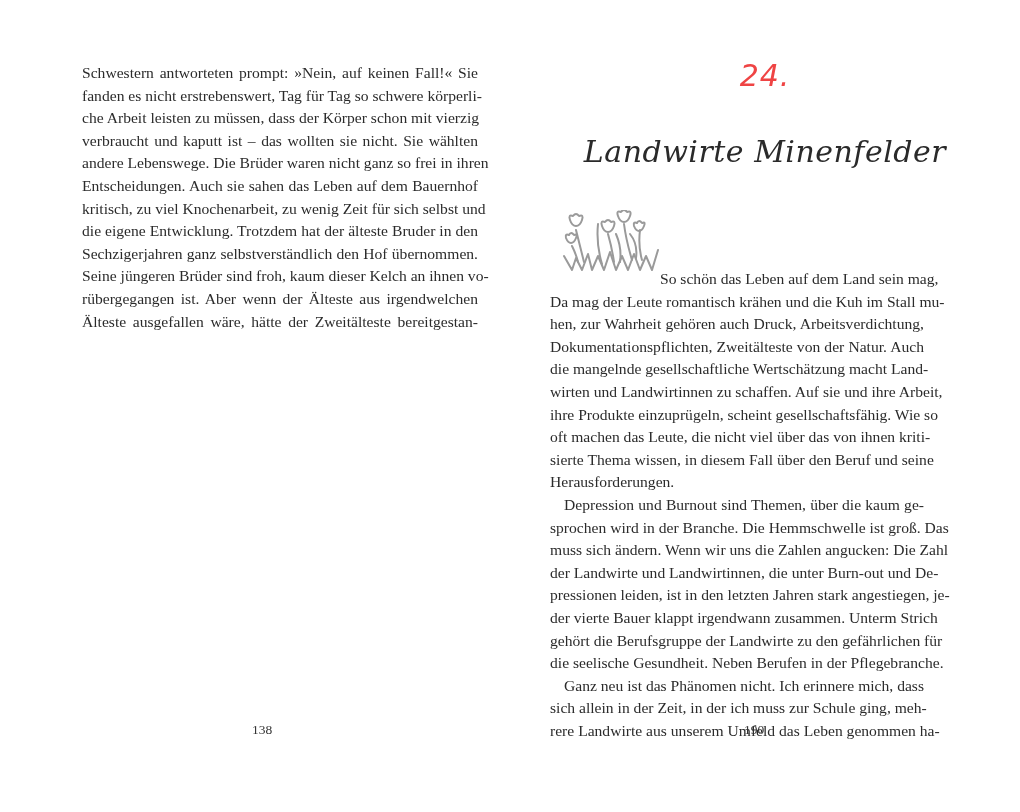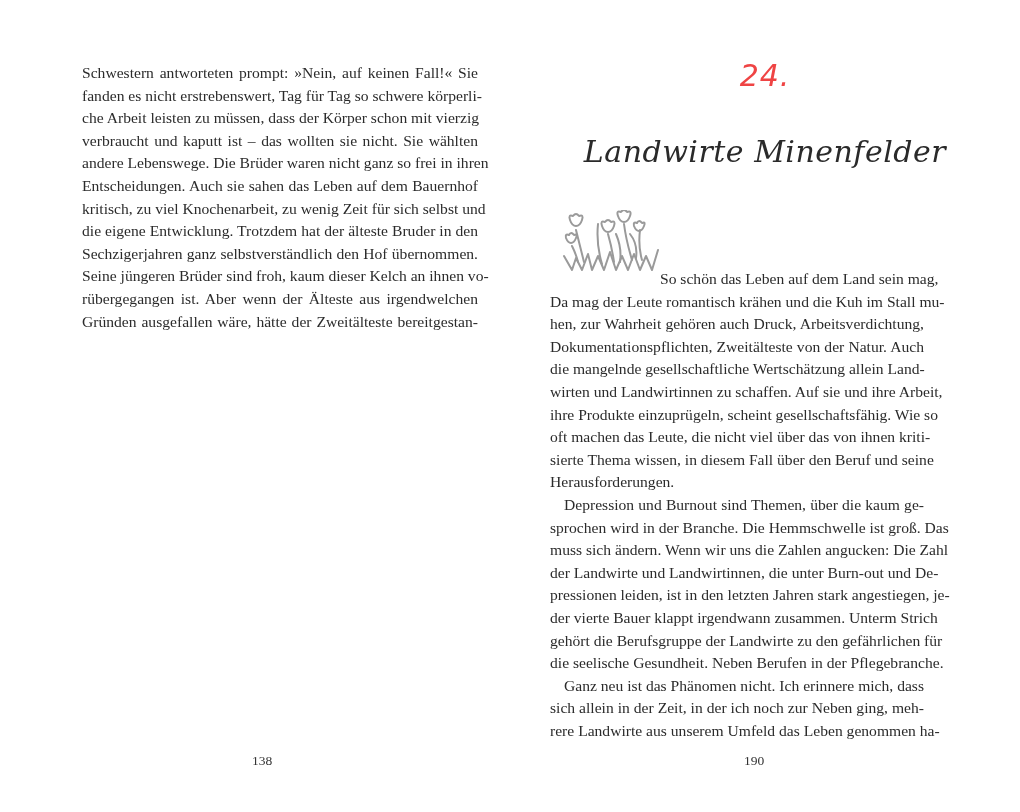--- a/index.html
+++ b/index.html
@@ -15,41 +15,41 @@
   .line.last { text-align-last: left; }
   .line.indent { padding-left: 14px; }
   .chapter-number { position: absolute; left: 0; width: 510px; top: 58px; text-align: center;
     font-family: "DejaVu Sans", sans-serif; font-size: 30px; color: #ef4444; font-style: italic;
     font-weight: 300; letter-spacing: 1px; }
   .chapter-title { position: absolute; left: 0; width: 510px; top: 134px; text-align: center;
     font-family: "DejaVu Serif", serif; font-style: italic; font-size: 30px; color: #2a2a2a;
     letter-spacing: 0.5px; }
   .flower-ornament { position: absolute; left: 52px; top: 210px; width: 112px; height: 62px; }
   .first-line { padding-left: 110px; }
-  .page-number { position: absolute; top: 722px; font-size: 13.5px; color: #333; margin-top: 31px; }
+  .page-number { position: absolute; top: 722px; font-size: 13.5px; color: #333; }
   .page-left .page-number { left: 252px; }
   .page-right .page-number { left: 234px; }
 </style>
 </head>
 <body>
 
 <div class="page page-left">
   <div class="text-block">
     <span class="line">Schwestern antworteten prompt: »Nein, auf keinen Fall!« Sie</span>
     <span class="line">fanden es nicht erstrebenswert, Tag für Tag so schwere körperli-</span>
     <span class="line">che Arbeit leisten zu müssen, dass der Körper schon mit vierzig</span>
     <span class="line">verbraucht und kaputt ist – das wollten sie nicht. Sie wählten</span>
     <span class="line">andere Lebenswege. Die Brüder waren nicht ganz so frei in ihren</span>
     <span class="line">Entscheidungen. Auch sie sahen das Leben auf dem Bauernhof</span>
     <span class="line">kritisch, zu viel Knochenarbeit, zu wenig Zeit für sich selbst und</span>
     <span class="line">die eigene Entwicklung. Trotzdem hat der älteste Bruder in den</span>
     <span class="line">Sechzigerjahren ganz selbstverständlich den Hof übernommen.</span>
     <span class="line">Seine jüngeren Brüder sind froh, kaum dieser Kelch an ihnen vo-</span>
     <span class="line">rübergegangen ist. Aber wenn der Älteste aus irgendwelchen</span>
-    <span class="line">Gründen ausgefallen wäre, hätte der Zweitälteste bereitgestan-</span>
+    <span class="line">Älteste ausgefallen wäre, hätte der Zweitälteste bereitgestan-</span>
   </div>
   <div class="page-number">138</div>
 </div>
 
 <div class="page page-right">
   <div class="chapter-number">24.</div>
   <div class="chapter-title">Landwirte Minenfelder</div>
 
   <svg class="flower-ornament" viewBox="0 0 112 62" fill="none" stroke="#9a9a9a" stroke-width="2" stroke-linecap="round" stroke-linejoin="round">
 
@@ -69,32 +69,32 @@
     <path d="M40 16 Q38 10 43 12 Q46 8 49 12 Q54 10 52 16 Q50 22 46 22 Q42 22 40 16 Z"></path>
     <path d="M56 6 Q54 0 59 2 Q62 -2 65 2 Q70 0 68 6 Q66 12 62 12 Q58 12 56 6 Z"></path>
     <path d="M72 16 Q71 11 75 13 Q77 9 80 13 Q84 11 82 16 Q80 21 77 21 Q74 21 72 16 Z"></path>
   </svg>
 
   <div class="text-block">
     <span class="line first-line">So schön das Leben auf dem Land sein mag,</span>
     <span class="line">Da mag der Leute romantisch krähen und die Kuh im Stall mu-</span>
     <span class="line">hen, zur Wahrheit gehören auch Druck, Arbeitsverdichtung,</span>
     <span class="line">Dokumentationspflichten, Zweitälteste von der Natur. Auch</span>
-    <span class="line">die mangelnde gesellschaftliche Wertschätzung allein Land-</span>
+    <span class="line">die mangelnde gesellschaftliche Wertschätzung macht Land-</span>
     <span class="line">wirten und Landwirtinnen zu schaffen. Auf sie und ihre Arbeit,</span>
     <span class="line">ihre Produkte einzuprügeln, scheint gesellschaftsfähig. Wie so</span>
     <span class="line">oft machen das Leute, die nicht viel über das von ihnen kriti-</span>
     <span class="line">sierte Thema wissen, in diesem Fall über den Beruf und seine</span>
     <span class="line last">Herausforderungen.</span>
     <span class="line indent">Depression und Burnout sind Themen, über die kaum ge-</span>
     <span class="line">sprochen wird in der Branche. Die Hemmschwelle ist groß. Das</span>
     <span class="line">muss sich ändern. Wenn wir uns die Zahlen angucken: Die Zahl</span>
     <span class="line">der Landwirte und Landwirtinnen, die unter Burn-out und De-</span>
     <span class="line">pressionen leiden, ist in den letzten Jahren stark angestiegen, je-</span>
     <span class="line">der vierte Bauer klappt irgendwann zusammen. Unterm Strich</span>
     <span class="line">gehört die Berufsgruppe der Landwirte zu den gefährlichen für</span>
     <span class="line">die seelische Gesundheit. Neben Berufen in der Pflegebranche.</span>
     <span class="line indent">Ganz neu ist das Phänomen nicht. Ich erinnere mich, dass</span>
-    <span class="line">sich allein in der Zeit, in der ich noch zur Neben ging, meh-</span>
+    <span class="line">sich allein in der Zeit, in der ich muss zur Schule ging, meh-</span>
     <span class="line">rere Landwirte aus unserem Umfeld das Leben genommen ha-</span>
   </div>
   <div class="page-number">190</div>
 </div>
 
 </body></html>

